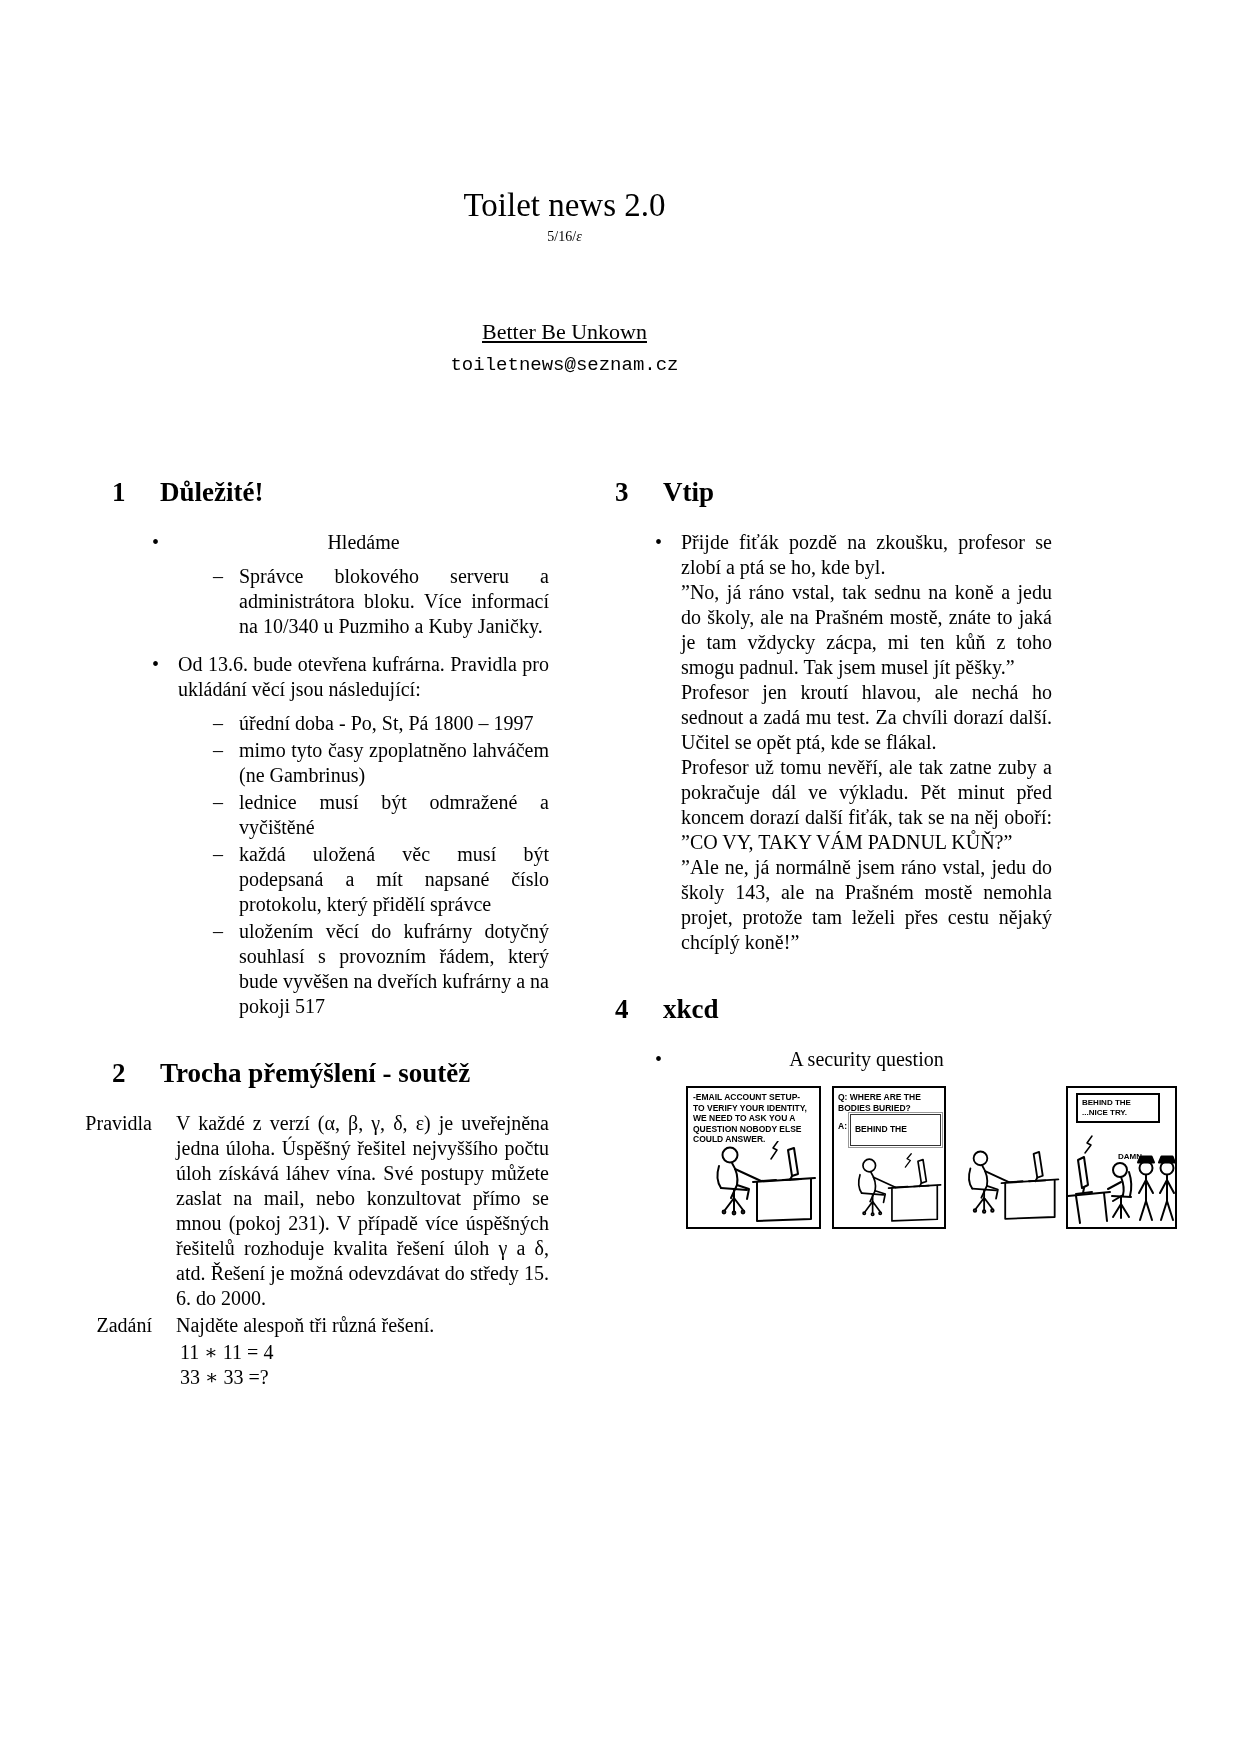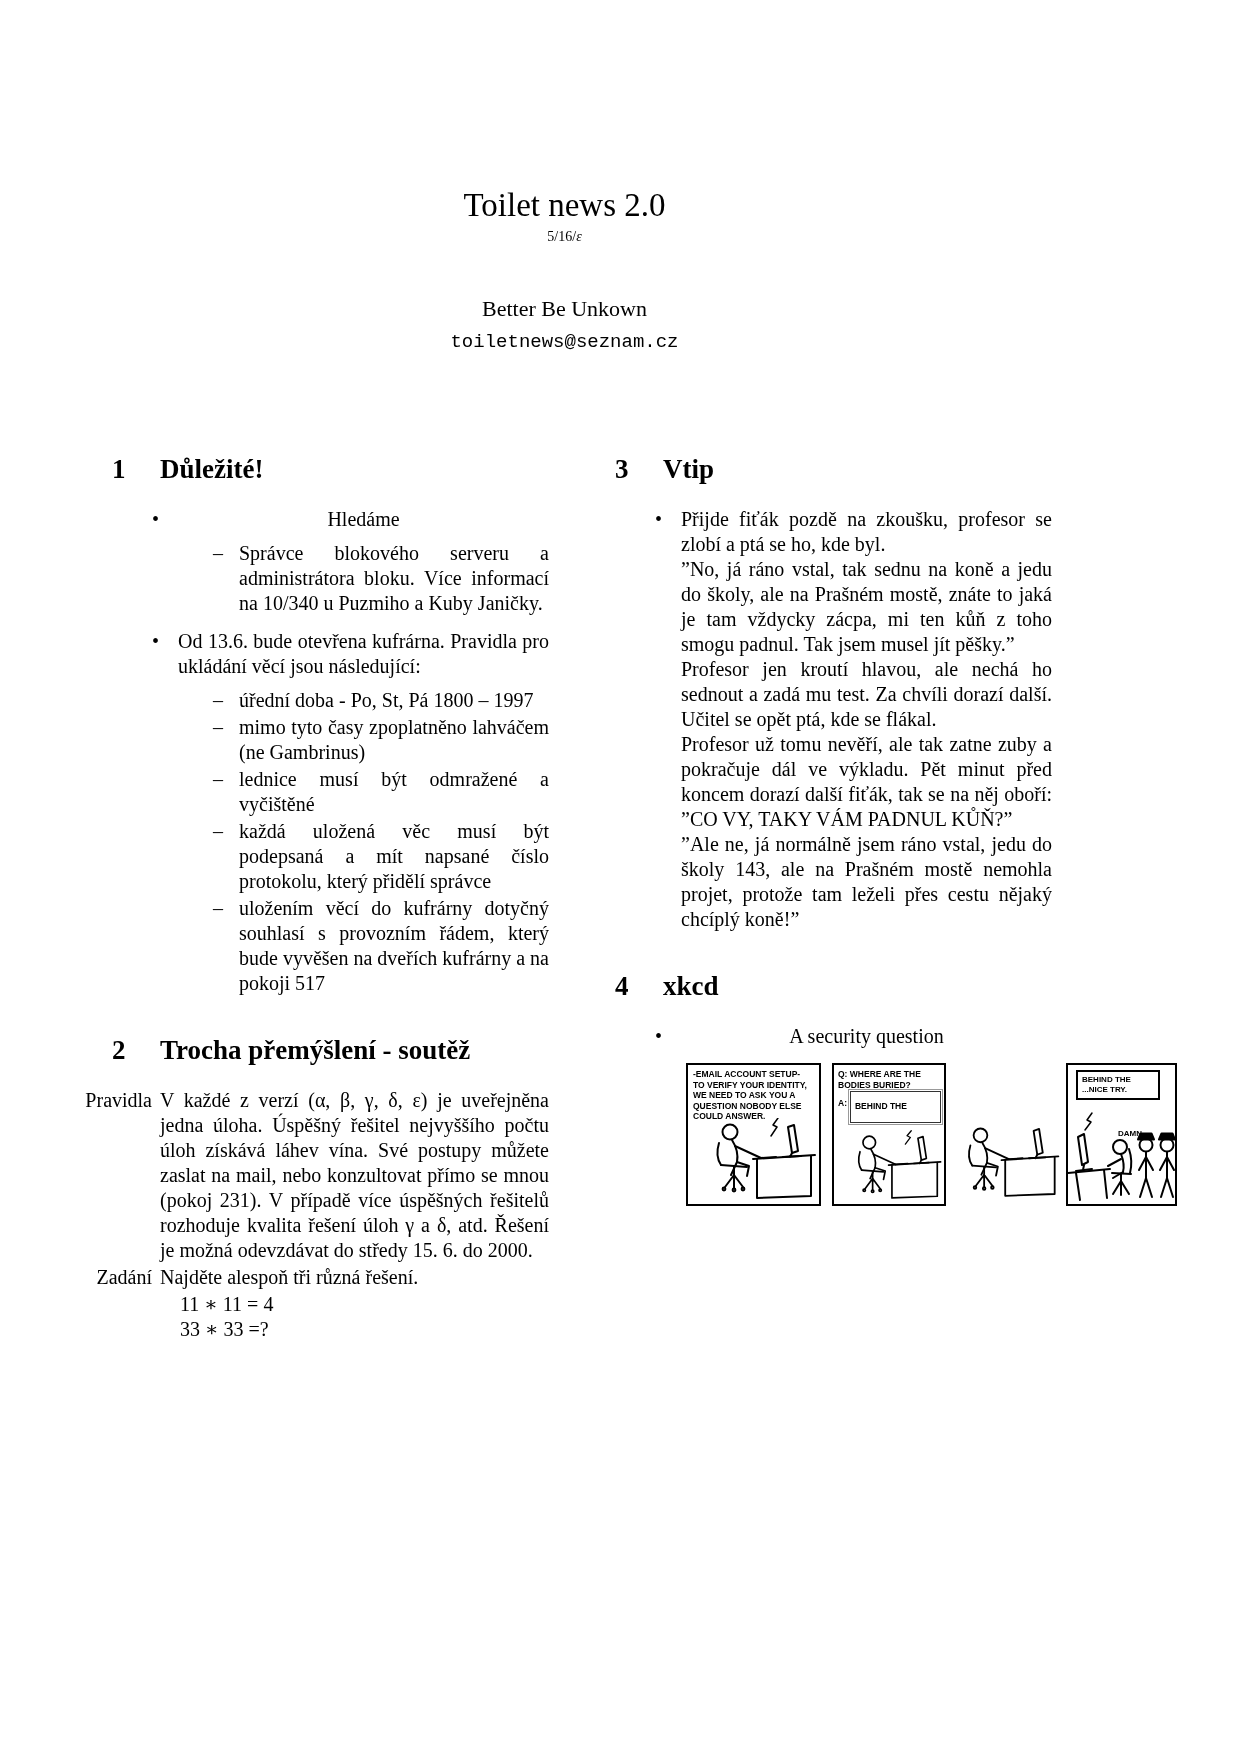--- a/index.html
+++ b/index.html
@@ -8,37 +8,37 @@
     font-family:"Liberation Serif","DejaVu Serif",serif;
     font-size:20px;line-height:25px;overflow:hidden;
     -webkit-font-smoothing:antialiased;
   }
   .page{position:relative;width:1241px;height:1754px;background:#fff;}
   
   .doc-header{margin:186px auto 0 112px;width:905px;text-align:center;}
   .doc-title{font-size:33px;line-height:38px;}
   .doc-issue{font-size:14px;line-height:26px;}
   .doc-issue .eps{font-style:italic;}
-  .doc-author{font-size:22px;line-height:26px;margin-top:46px;}
+  .doc-author{font-size:22px;line-height:26px;margin-top:69px;text-decoration:underline;}
   .doc-email{font-family:"Liberation Mono","DejaVu Sans Mono",monospace;font-size:19px;margin-top:8px;}
   
   .columns{display:flex;margin:98px 0 0 112px;gap:66px;align-items:flex-start;}
   .col{width:437px;flex:none;}
   
   .sec{display:flex;font-weight:bold;font-size:27px;line-height:32px;margin:0 0 22px 0;}
   .sec.spaced{margin-top:38px;}
   .sec-num{width:48px;flex:none;}
   
   .li1{display:flex;margin-left:40px;margin-bottom:9px;}
   .li2{display:flex;margin-left:101px;margin-bottom:2px;}
   .marker{width:26px;flex:none;}
   .li-text{flex:1;text-align:justify;}
   .no-just{text-align:center;}
   
-  .desc{display:flex;margin-bottom:2px;}
+  .desc{display:flex;margin-bottom:2px;gap:16px;}
   .desc-label{width:74px;flex:none;margin-left:-34px;margin-right:8px;text-align:right;}
   .desc-body{flex:1;text-align:justify;}
   .eq{margin-left:68px;}
   
   .joke-seg{text-align:justify;}
   
   .comic{display:flex;align-items:flex-start;margin:14px 0 0 71px;}
   .panel{position:relative;height:139px;border:2px solid #000;background:#fff;flex:none;}
   .panel-free{position:relative;height:139px;flex:none;}
   .p1{width:131px;margin-right:11px;}

